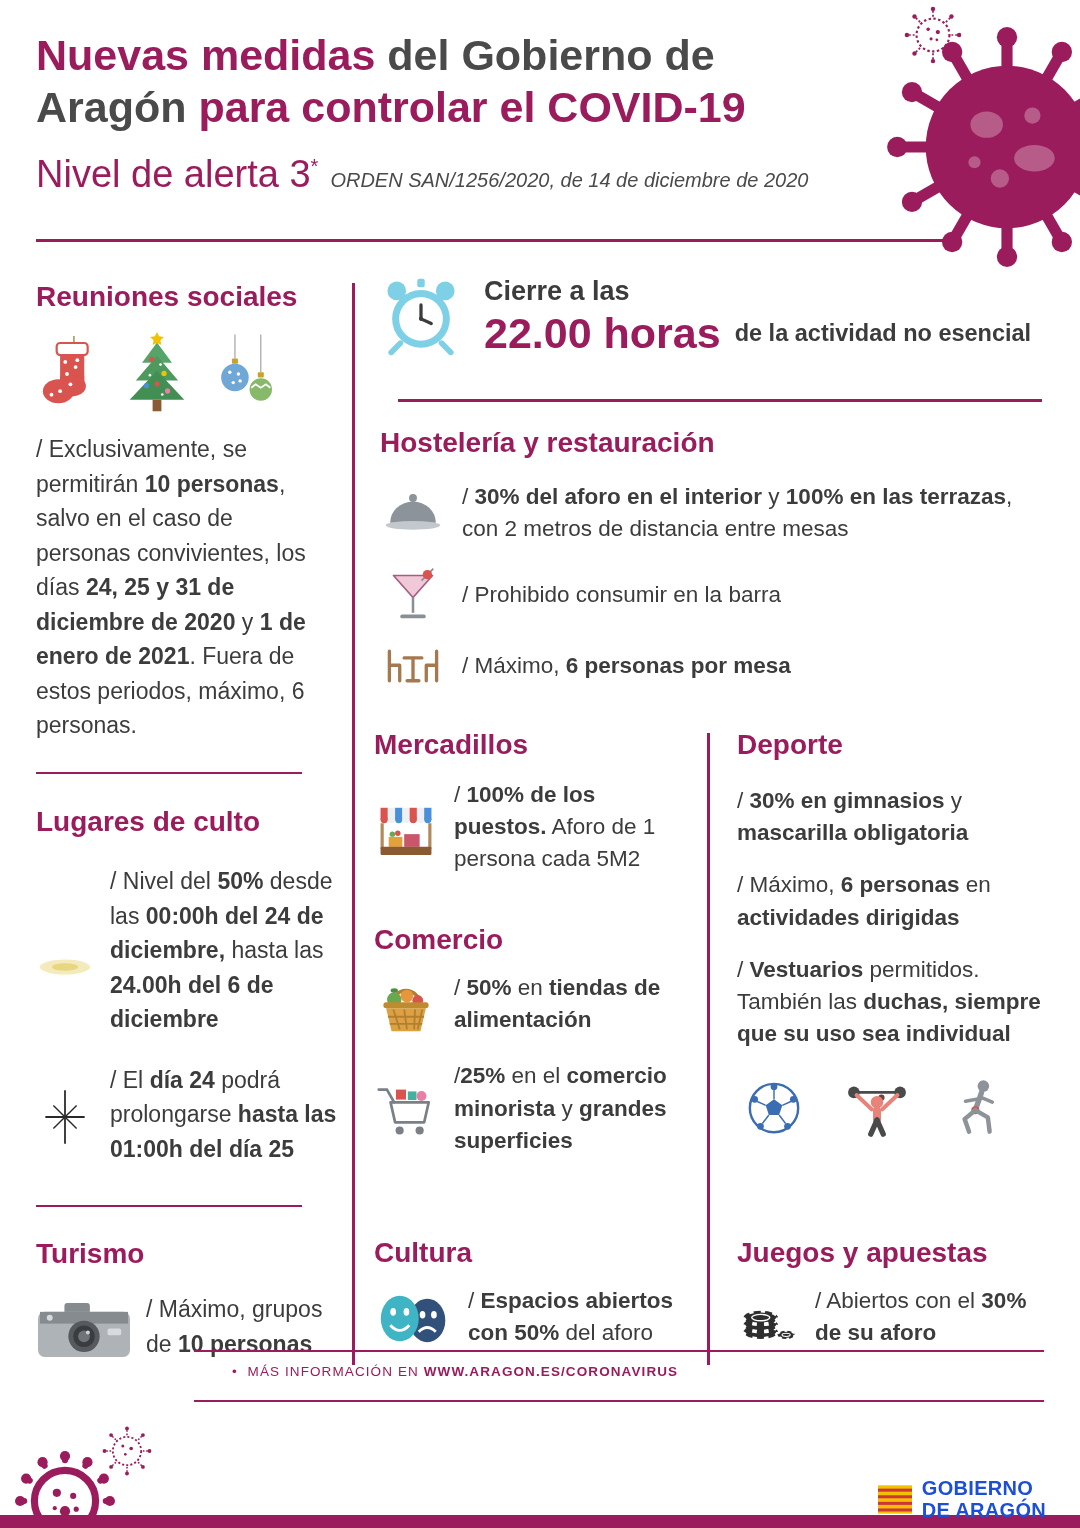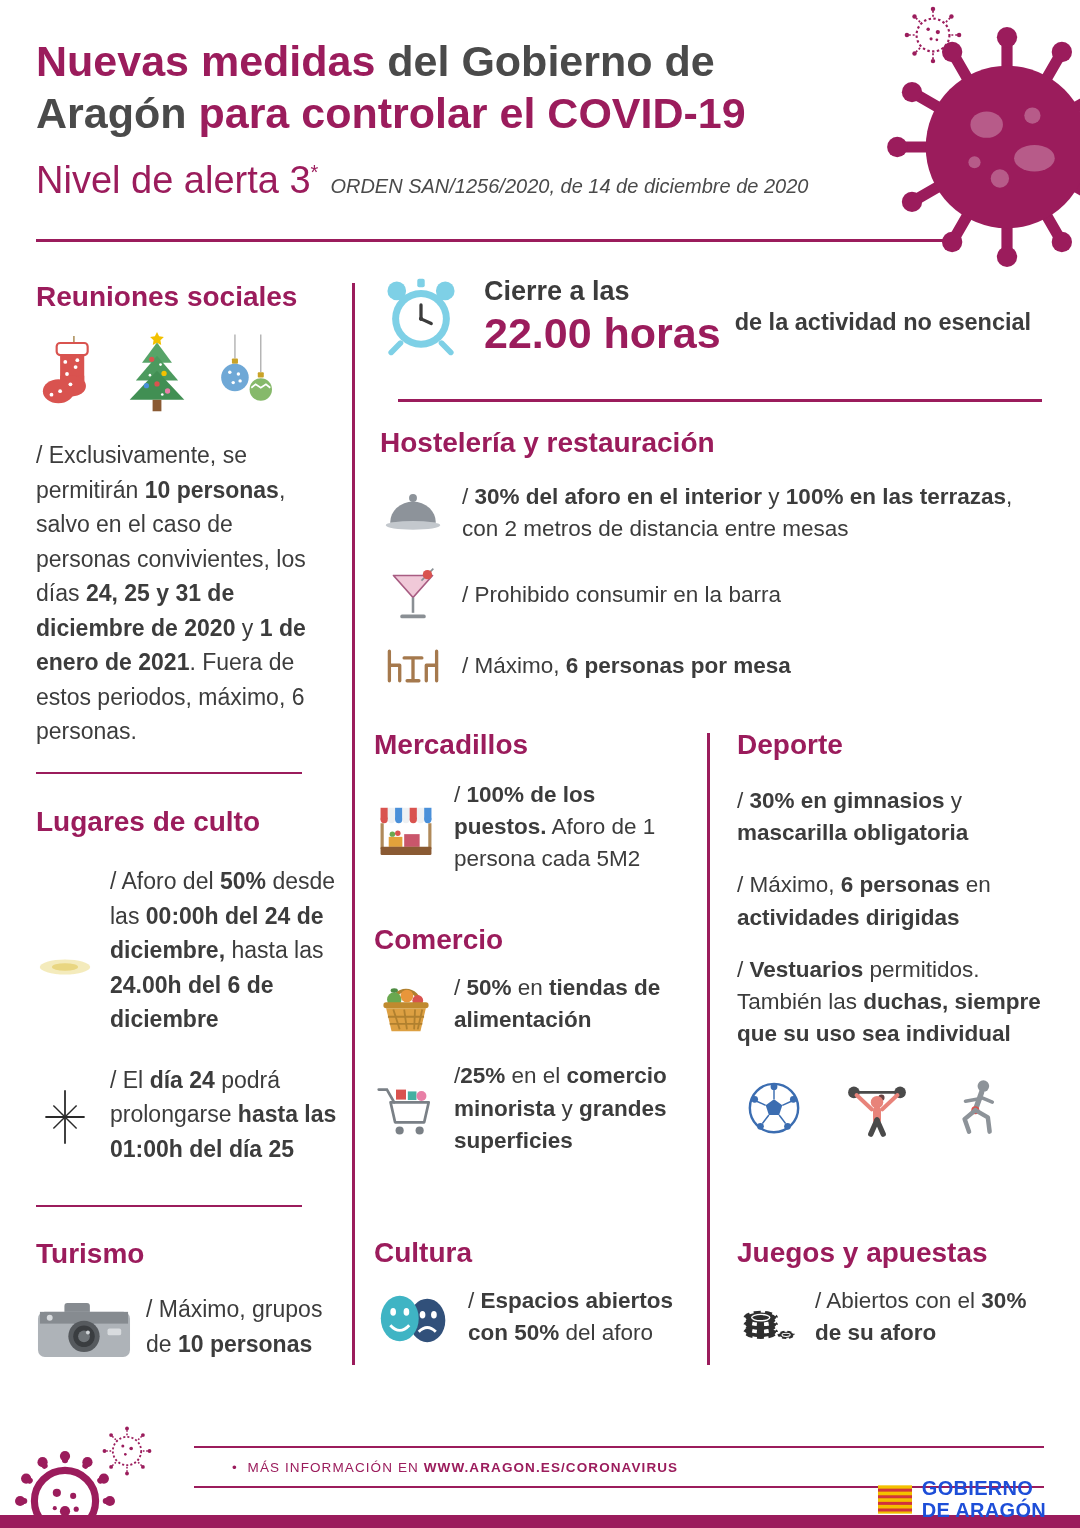--- a/index.html
+++ b/index.html
@@ -4,21 +4,21 @@
 <style>
   :root{--accent:#9b1c5c;--text:#3c3c3c;--clock:#7ed0e6}
   *{box-sizing:border-box}
   html,body{margin:0;padding:0;background:#ededed}
   .page{position:relative;width:1080px;height:1528px;margin:0 auto;background:#fff;overflow:hidden;
         font-family:"Liberation Sans",sans-serif;color:var(--text)}
   .hline{position:absolute;background:var(--accent)}
   .vline{position:absolute;background:var(--accent);width:2.5px}
 
   
-  .hdr{position:absolute;left:36px;top:36px;width:810px}
+  .hdr{position:absolute;left:36px;top:30px;width:810px}
   .title{margin:0;font-size:43px;line-height:1.2;font-weight:700;color:#4a4a4a}
   .title .acc{color:var(--accent)}
   .alert-row{display:flex;align-items:baseline;gap:12px;margin-top:20px}
   .alert{font-size:38px;font-weight:400;color:var(--accent)}
   .alert sup{font-size:20px}
   .order{font-size:20px;font-style:italic;font-weight:400;color:#4a4a4a}
   .hdr-line{left:36px;top:239px;width:916px;height:2.5px}
 
   
   .virus-big{position:absolute;top:20px;right:-54px;width:254px;height:254px}
@@ -32,37 +32,37 @@
   .sec-h{margin:0;font-size:28px;font-weight:700;color:var(--accent)}
   .rich{margin:0;font-size:22.5px;line-height:1.43;color:var(--text)}
   .rich .b{font-weight:700}
   .big{font-size:23px;line-height:1.5}
   .item{display:flex;align-items:center;gap:16px}
   .ic{flex:none;display:flex;justify-content:center}
 
   
   .reuniones{left:36px;top:281px;width:294px}
   .xmas-row{display:flex;align-items:flex-end;gap:22px;margin-top:18px}
-  .reuniones .rich{margin-top:24px}
+  .reuniones .rich{margin-top:18px}
   .div-l1{left:36px;top:772px;width:266px;height:2px}
   .lugares{left:36px;top:806px;width:302px}
   .lugares .item{margin-top:26px}
   .lugares .ic{width:58px}
   .div-l2{left:36px;top:1205px;width:266px;height:2px}
   .turismo{left:36px;top:1238px;width:306px}
   .turismo .item{margin-top:22px;gap:14px}
   .turismo .ic{width:96px}
 
   .vline1{left:352px;top:283px;height:1082px}
   .vline2{left:707px;top:733px;height:632px}
 
   
   .cierre{left:380px;top:276px;width:664px;display:flex;gap:22px;align-items:flex-start}
   .cierre-intro{font-size:27px;font-weight:700;color:var(--text)}
-  .cierre-line{display:flex;align-items:flex-start;gap:14px;margin-top:2px}
+  .cierre-line{display:flex;align-items:center;gap:14px;margin-top:2px}
   .cierre-time{font-size:43px;font-weight:700;color:var(--accent)}
   .cierre-rest{font-size:23.5px;font-weight:700;color:var(--text)}
   .div-r1{left:398px;top:399px;width:644px;height:2.5px}
 
   
   .hosteleria{left:380px;top:427px;width:664px}
   .hosteleria .item{margin-top:22px}
   .hosteleria .ic{width:66px}
 
   
@@ -81,22 +81,22 @@
   .deporte{left:737px;top:729px;width:306px}
   .deporte .p1{margin-top:24px}
   .deporte .p2{margin-top:20px}
   .deporte .p3{margin-top:20px}
   .sport-icons{display:flex;align-items:flex-end;gap:42px;margin-top:28px;padding-left:8px}
   .juegos{left:737px;top:1237px;width:310px}
   .juegos .item{margin-top:16px}
   .juegos .ic{width:62px}
 
   
-  .finfo{position:absolute;left:194px;top:1446px;width:850px;border-top:2px solid var(--accent);
-         border-bottom:2px solid var(--accent);padding:10px 0 10px 38px}
+  .finfo{position:absolute;left:194px;top:1350px;width:850px;border-top:2px solid var(--accent);
+         border-bottom:2px solid var(--accent);padding:10px 0 20px 38px}
   .finfo-text{font-size:13.5px;letter-spacing:1.1px;color:var(--accent)}
   .finfo-text .b{font-weight:700}
   .logo{position:absolute;right:34px;top:1477px;display:flex;align-items:center;gap:10px;z-index:6}
   .logo-text{font-size:20px;font-weight:700;color:#1d4ed8;line-height:1.1;letter-spacing:.3px}
 </style>
 </head>
 <body>
 
 <div class="page">
 
@@ -242,21 +242,21 @@
 
   <section class="sec lugares">
     <h2 class="sec-h">Lugares de culto</h2>
     <div class="item">
       <div class="ic" style="margin-top:34px">
         <svg viewBox="0 0 60 40" width="56" height="38">
           <ellipse cx="30" cy="20" rx="27" ry="8" fill="#f0e2a0" opacity="0.7"></ellipse>
           <ellipse cx="30" cy="20" rx="14" ry="4" fill="#e8d47a" opacity="0.9"></ellipse>
         </svg>
       </div>
-      <p class="rich big"><span>/ Aforo del </span><span class="b">50%</span><span>  desde las </span><span class="b">00:00h del 24 de diciembre,</span><span> hasta las </span><span class="b">24.00h del 6 de diciembre</span></p>
+      <p class="rich big"><span>/ Nivel del </span><span class="b">50%</span><span>  desde las </span><span class="b">00:00h del 24 de diciembre,</span><span> hasta las </span><span class="b">24.00h del 6 de diciembre</span></p>
     </div>
     <div class="item">
       <div class="ic" style="margin-top:6px">
         <svg viewBox="0 0 56 64" width="50" height="58">
           <g stroke="#2a2a2a" fill="none">
             <line x1="28" y1="2" x2="28" y2="62" stroke-width="2"></line>
             <line x1="6" y1="32" x2="50" y2="32" stroke-width="2"></line>
             <line x1="15" y1="19" x2="41" y2="45" stroke-width="1.6"></line>
             <line x1="41" y1="19" x2="15" y2="45" stroke-width="1.6"></line>
           </g>

